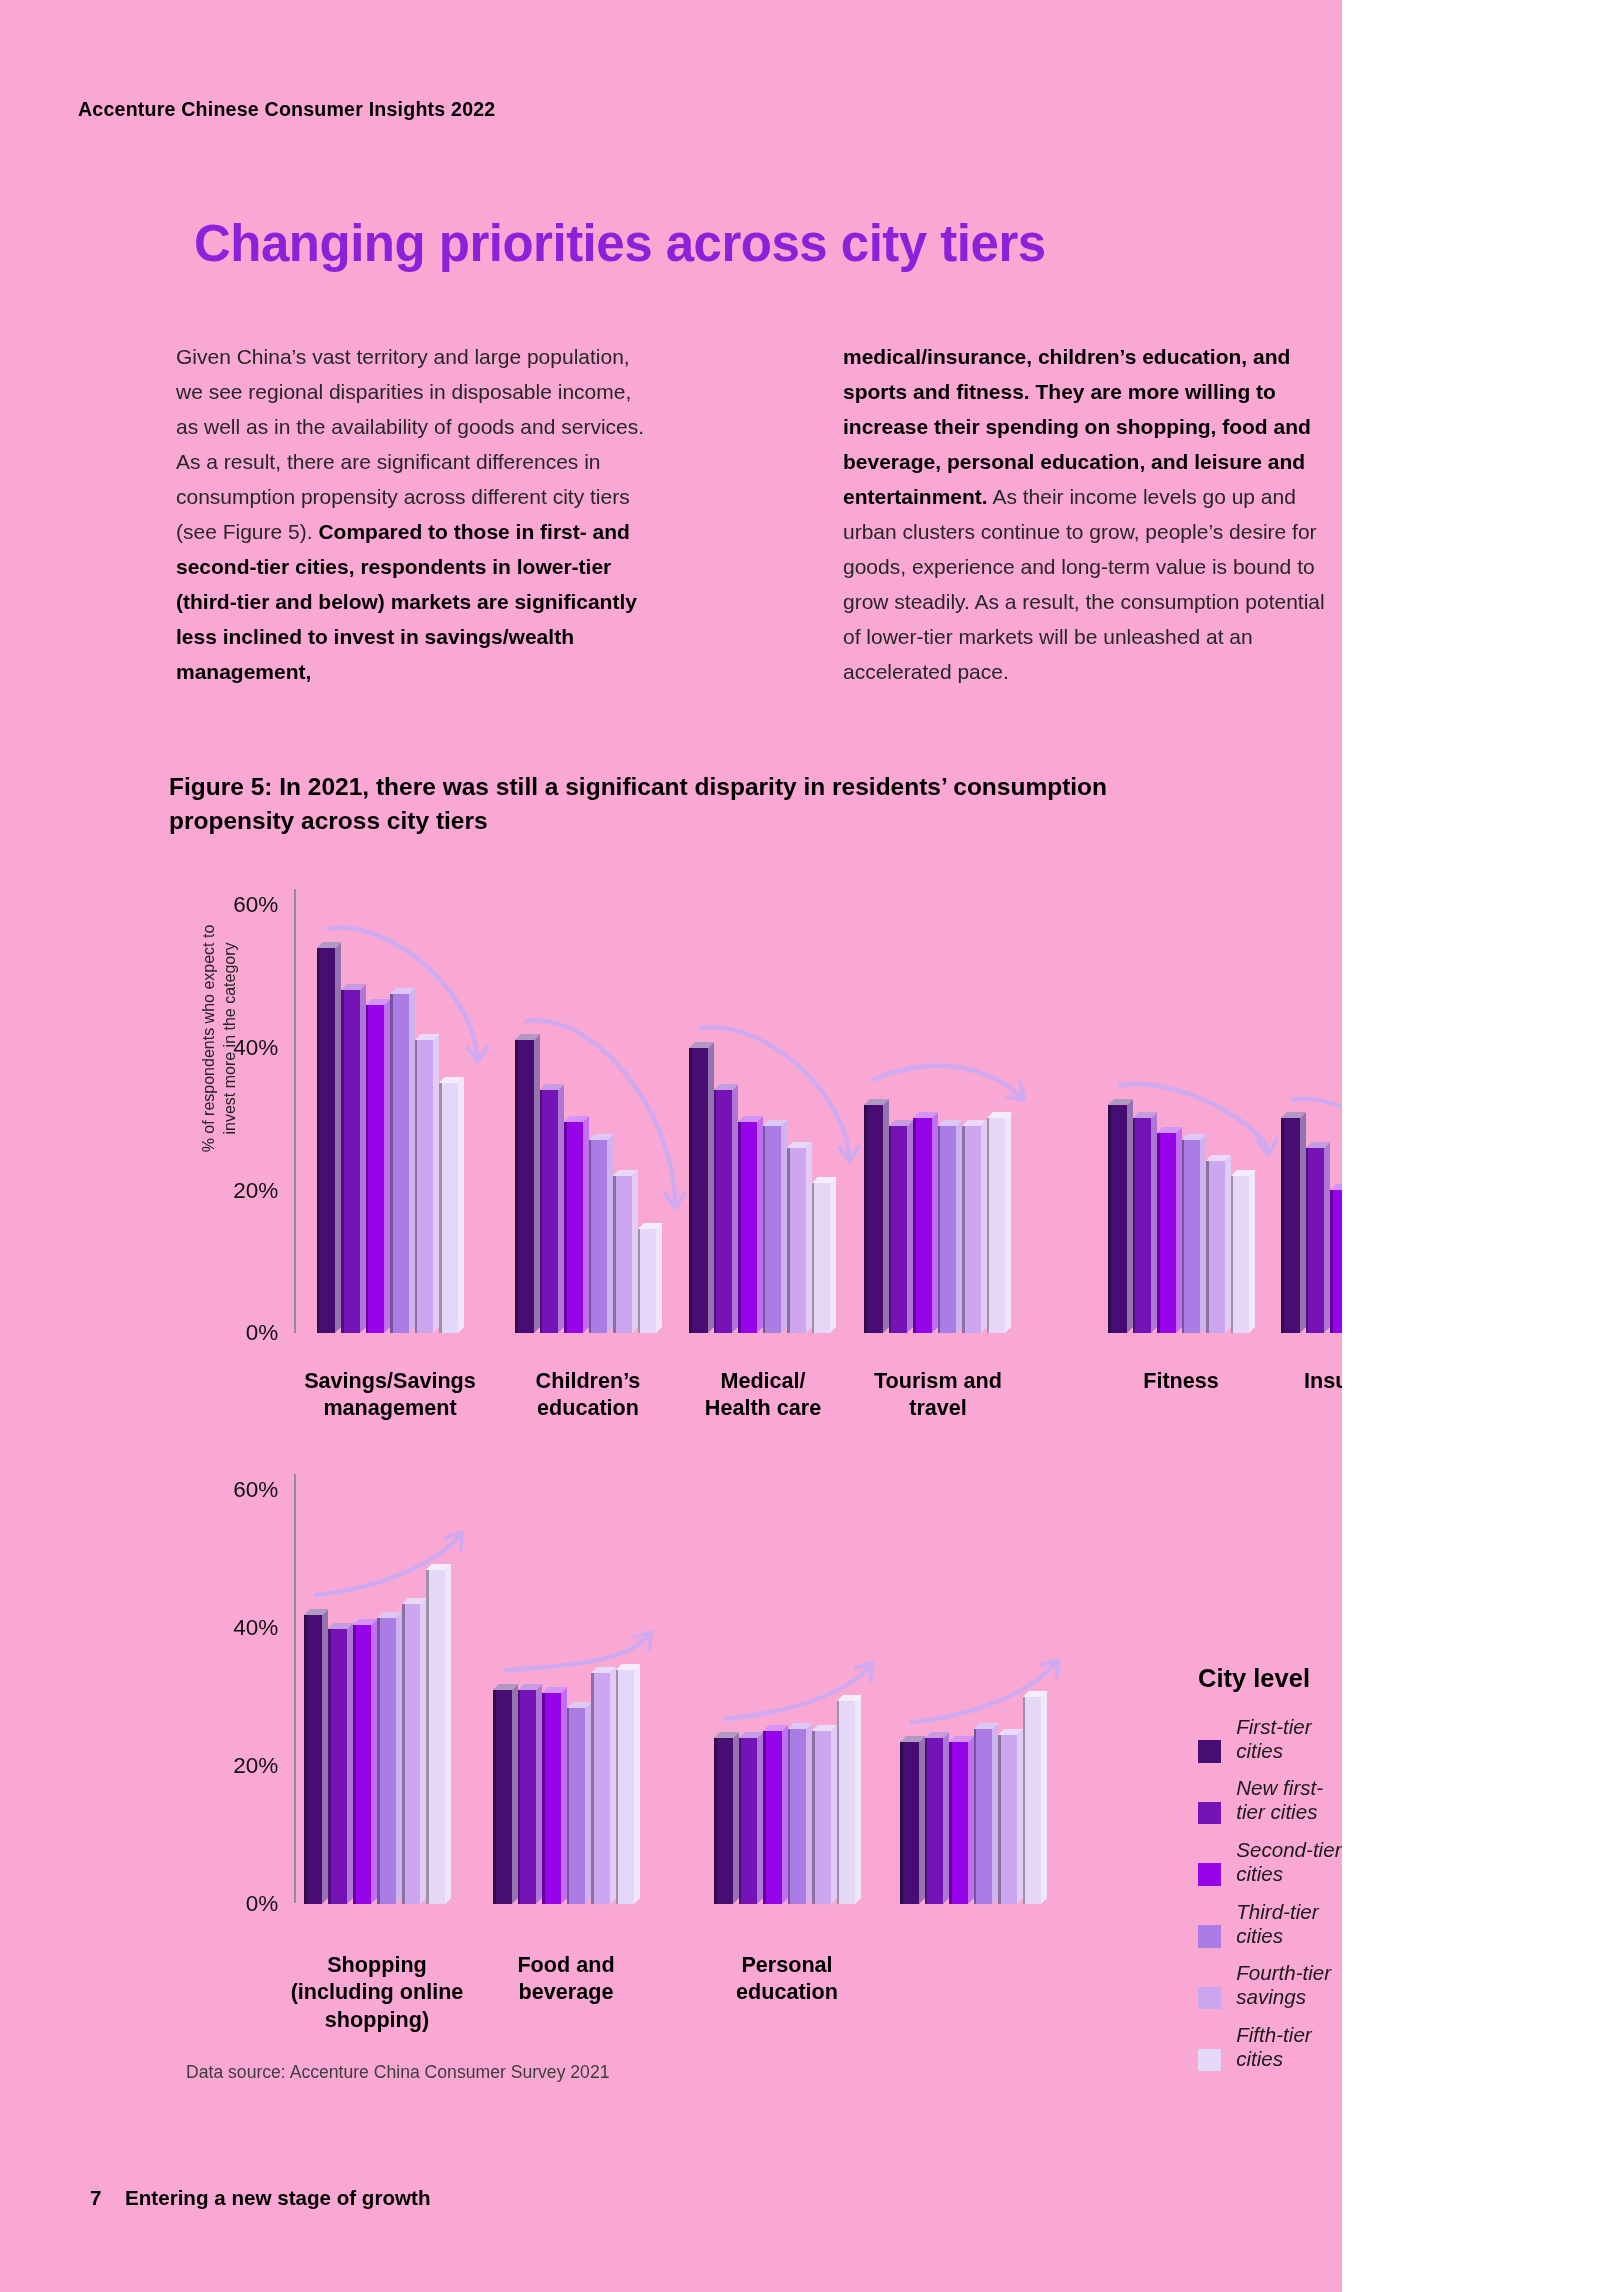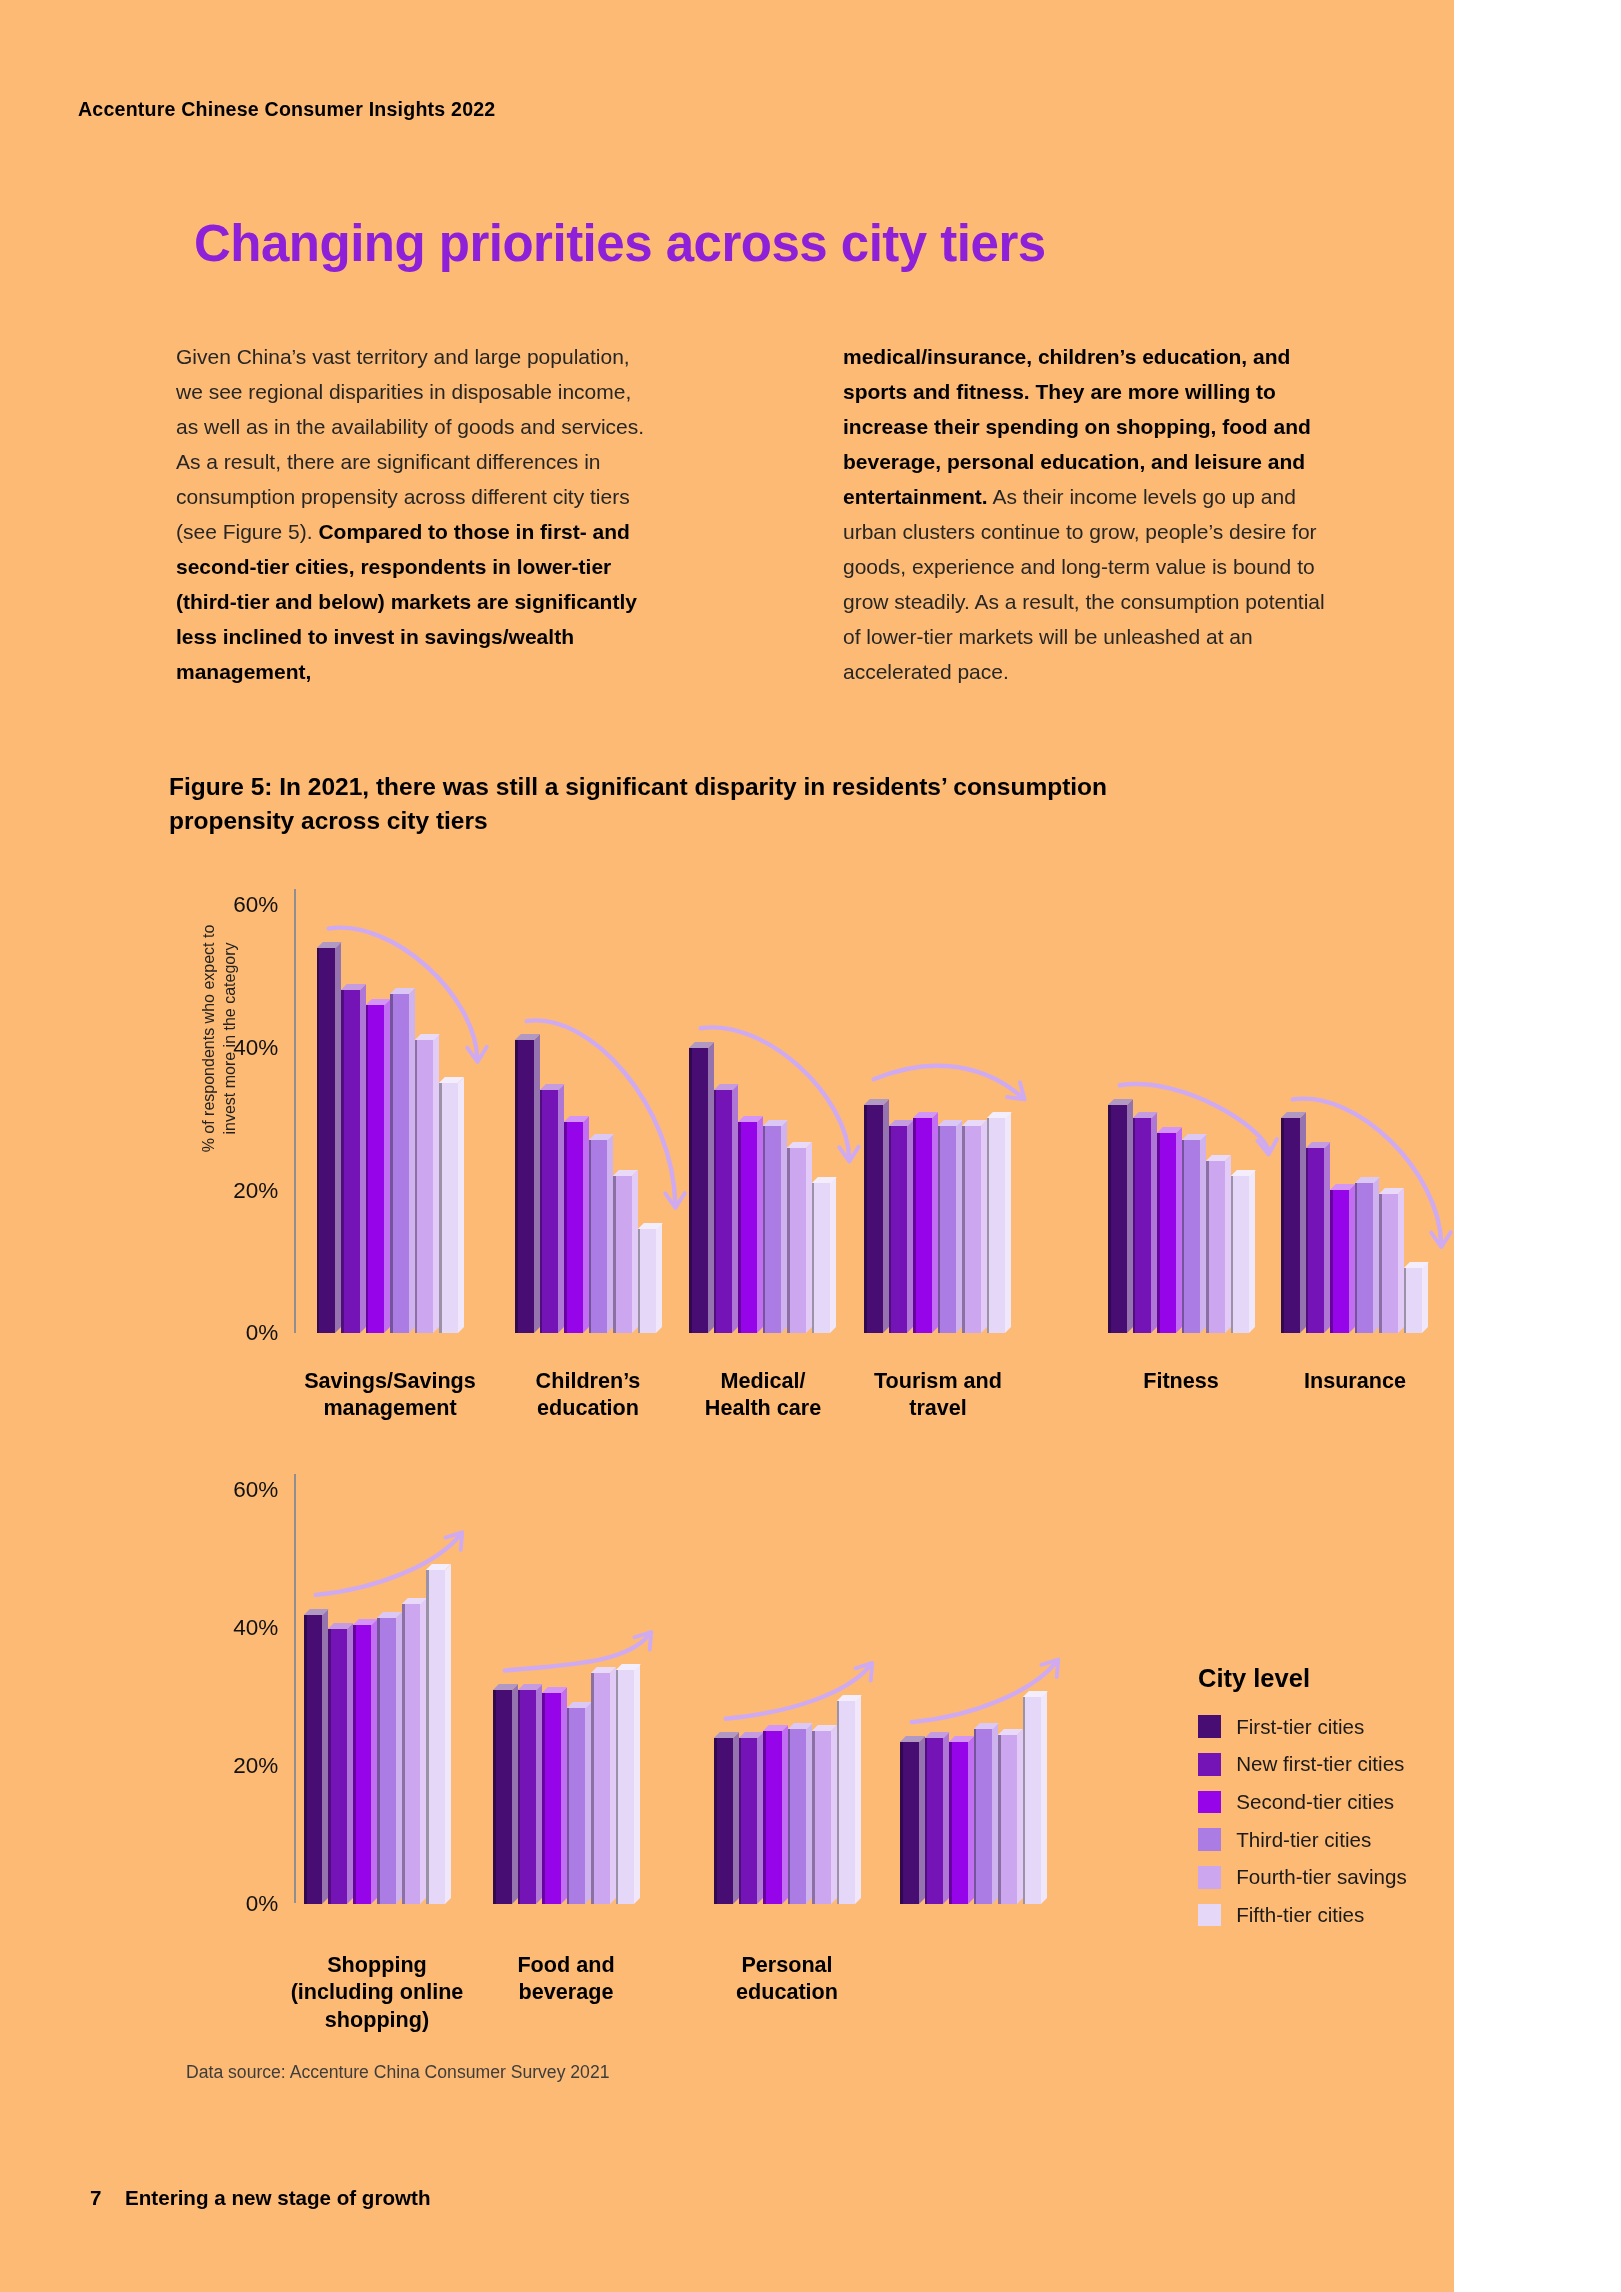--- a/index.html
+++ b/index.html
@@ -1,16 +1,16 @@
 <!DOCTYPE html>
 <html><head>
 <meta charset="utf-8">
 <style>
   html,body{margin:0;padding:0;background:#ffffff;}
-  .page{position:relative;width:1454px;height:2293px;background:#fdba74;overflow:hidden;
+  .page{position:relative;width:1342px;height:2293px;background:#f9a8d4;overflow:hidden;
         font-family:"Liberation Sans",sans-serif;color:#000;}
   .eyebrow{position:absolute;left:78px;top:98px;font-size:19.6px;font-weight:bold;letter-spacing:0.2px;}
   .title{position:absolute;left:194px;top:214px;font-size:51px;font-weight:bold;color:#8d20d8;
          letter-spacing:-0.5px;margin:0;}
   .col{position:absolute;top:339px;font-size:21px;line-height:35px;color:#262626;}
   .col-left{left:176px;width:470px;}
   .col-right{left:843px;width:490px;}
   .col .b{font-weight:bold;color:#000;}
   .caption{position:absolute;left:169px;top:770px;font-size:24.5px;font-weight:bold;line-height:34px;}
   .caption span{display:block;}
@@ -32,21 +32,21 @@
   .bar .edge{left:0;bottom:0;width:2.9px;}
   .bar .side{left:18.6px;bottom:0;width:5.9px;transform:skewY(-45deg);transform-origin:0 100%;}
   .bar .top{left:0;width:18.6px;height:5.9px;transform:skewX(-45deg);transform-origin:0 100%;}
   .group svg{position:absolute;left:-2px;top:0;overflow:visible;pointer-events:none;}
   .catlabel{position:absolute;width:274px;margin-left:-137px;text-align:center;
             font-size:21.6px;font-weight:bold;line-height:27.4px;color:#000;}
   .catlabel span{display:block;}
 
   .legend{position:absolute;left:1198px;top:1664px;}
   .legend-title{font-size:25.5px;font-weight:bold;margin:0 0 21.6px 0;}
-  .legend-row{display:flex;align-items:center;margin-bottom:13.7px;}
+  .legend-row{display:flex;align-items:flex-end;margin-bottom:13.7px;font-style:italic;}
   .swatch{width:22.5px;height:22.5px;margin-right:15.7px;flex:0 0 22.5px;}
   .legend-label{font-size:20.6px;color:#1a1a1a;}
 
   .footnote{position:absolute;left:186px;top:2058px;font-size:17.6px;line-height:29px;color:#3d3d3d;}
   .footnote span{display:block;}
   .pagefoot{position:absolute;left:90px;top:2186px;font-size:20.6px;font-weight:bold;}
   .pagefoot .num{display:inline-block;min-width:35px;}
 </style>
 </head>
 <body>

